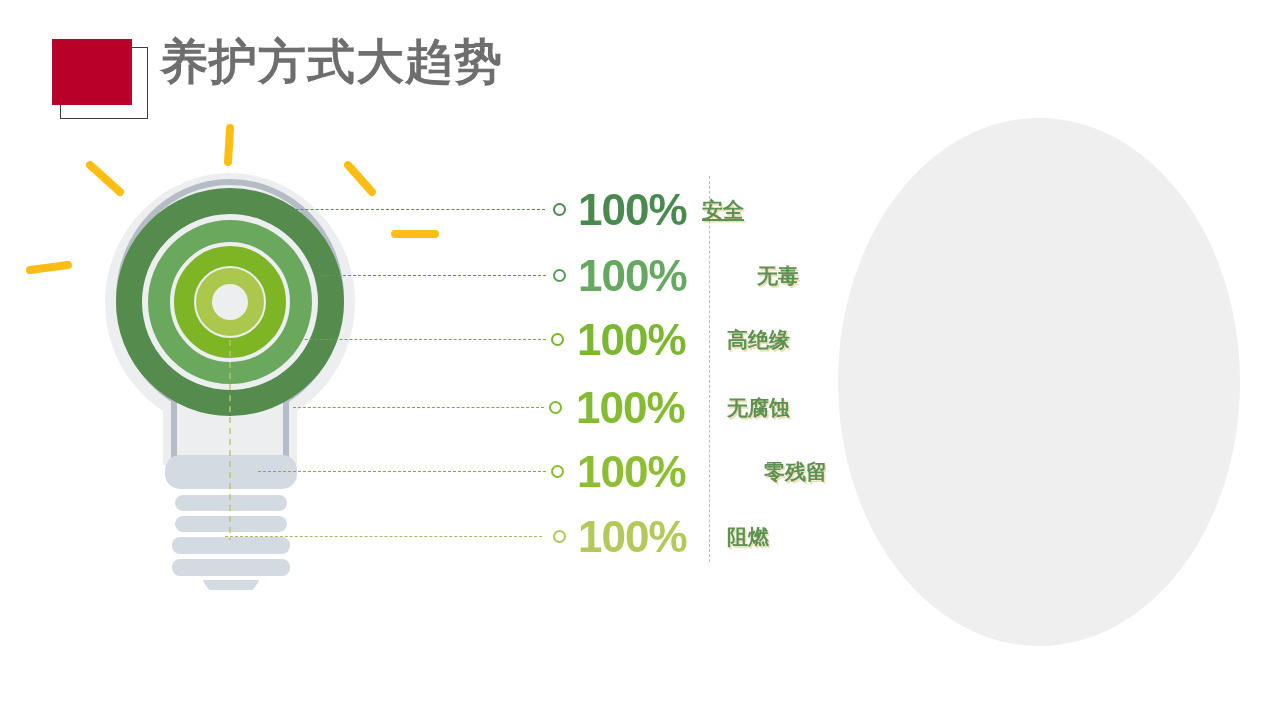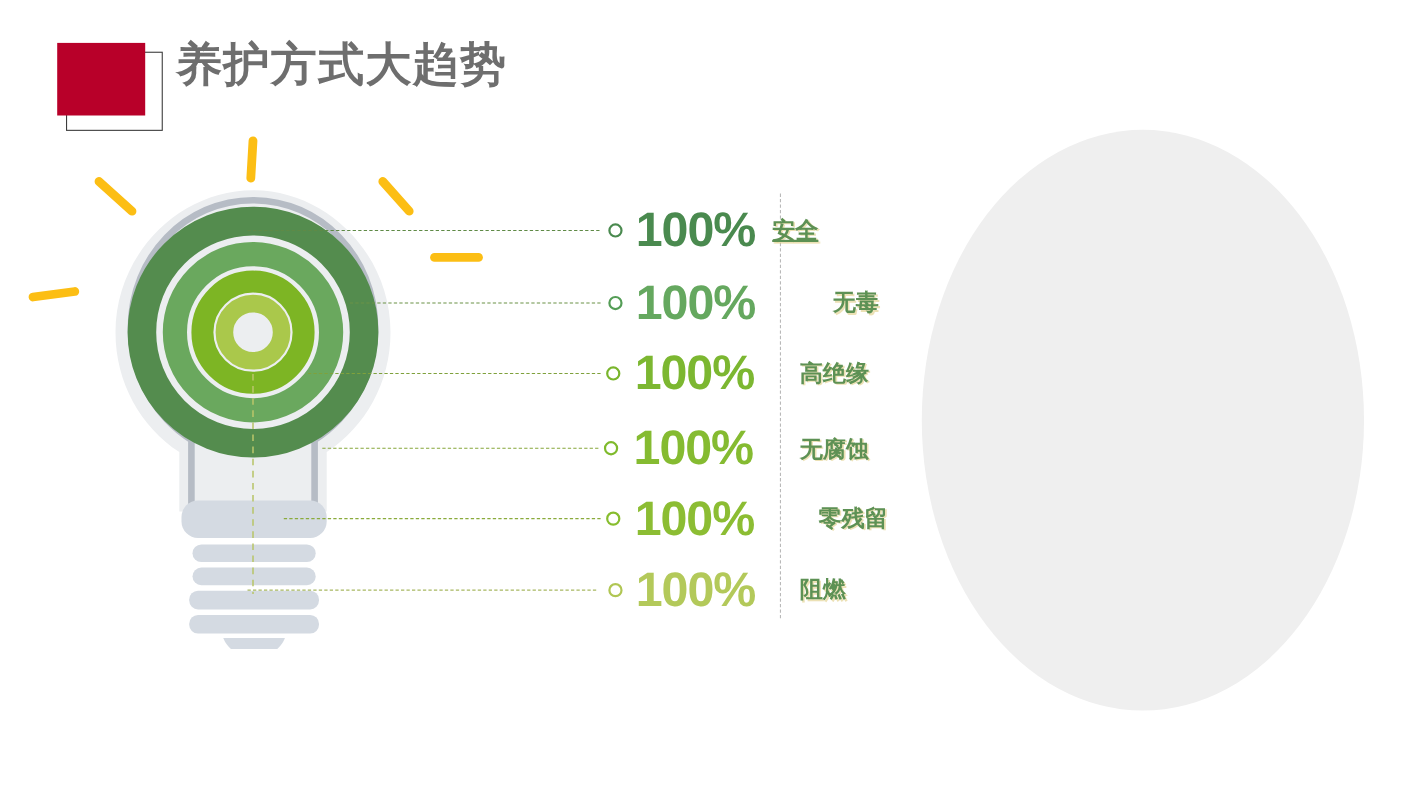--- a/index.html
+++ b/index.html
@@ -4,21 +4,21 @@
 <style>
   html,body{margin:0;padding:0;background:#ffffff;}
   body{width:1283px;height:721px;overflow:hidden;font-family:"Liberation Sans","DejaVu Sans",sans-serif;}
   #stage{position:relative;width:1283px;height:721px;background:#fff;}
 
   
   .title-group{position:absolute;left:0;top:0;width:560px;height:130px;}
   .title-outline{position:absolute;left:60px;top:47px;width:88px;height:72px;
     border:1.5px solid #3d3d3d;background:transparent;box-sizing:border-box;}
   .title-square{position:absolute;left:52px;top:39px;width:80px;height:66px;}
-  .title-text{position:absolute;left:160px;top:38px;font-size:42px;font-weight:bold;
+  .title-text{position:absolute;left:160px;top:38px;font-size:48px;font-weight:bold;
     color:#6e6e6e;letter-spacing:1px;line-height:1;white-space:nowrap;}
 
   
   .bulb-wrap{position:absolute;left:20px;top:110px;width:420px;height:480px;}
   .bulb-svg{position:absolute;left:0;top:0;}
 
   
   .rows{position:absolute;left:0;top:0;width:1283px;height:697px;pointer-events:none;}
   .row{position:absolute;height:60px;}
   .dash{position:absolute;top:29px;height:0;border-top:1.6px dashed #6f8f3a;}
@@ -119,21 +119,21 @@
       <div class="dash" style="left:293px;width:251px;border-top-color:#86a73b;"></div>
       <div class="marker" style="left:549px;border-color:#7fba2c;"></div>
       <div class="pct" style="left:576px;color:#85bb31;">100%</div>
       <div class="lbl" style="left:727px;font-family:Liberation Serif, serif;">无腐蚀</div>
     </div>
 
     <div class="row" style="left:0;top:442px;">
       <div class="dash" style="left:258px;width:288px;border-top-color:#8aab3c;"></div>
       <div class="marker" style="left:551px;border-color:#87bd2e;"></div>
       <div class="pct" style="left:577px;color:#8cbd33;">100%</div>
-      <div class="lbl" style="left:744px;text-align:center;">零残留</div>
+      <div class="lbl" style="left:764px;text-align:center;">零残留</div>
     </div>
 
     <div class="row" style="left:0;top:507px;">
       <div class="dash" style="left:225px;width:317px;border-top-color:#a8b862;"></div>
       <div class="marker" style="left:553px;border-color:#b0c653;"></div>
       <div class="pct" style="left:578px;color:#b3c95a;">100%</div>
       <div class="lbl" style="left:727px;text-align:center;">阻燃</div>
     </div>
   </div>
 

